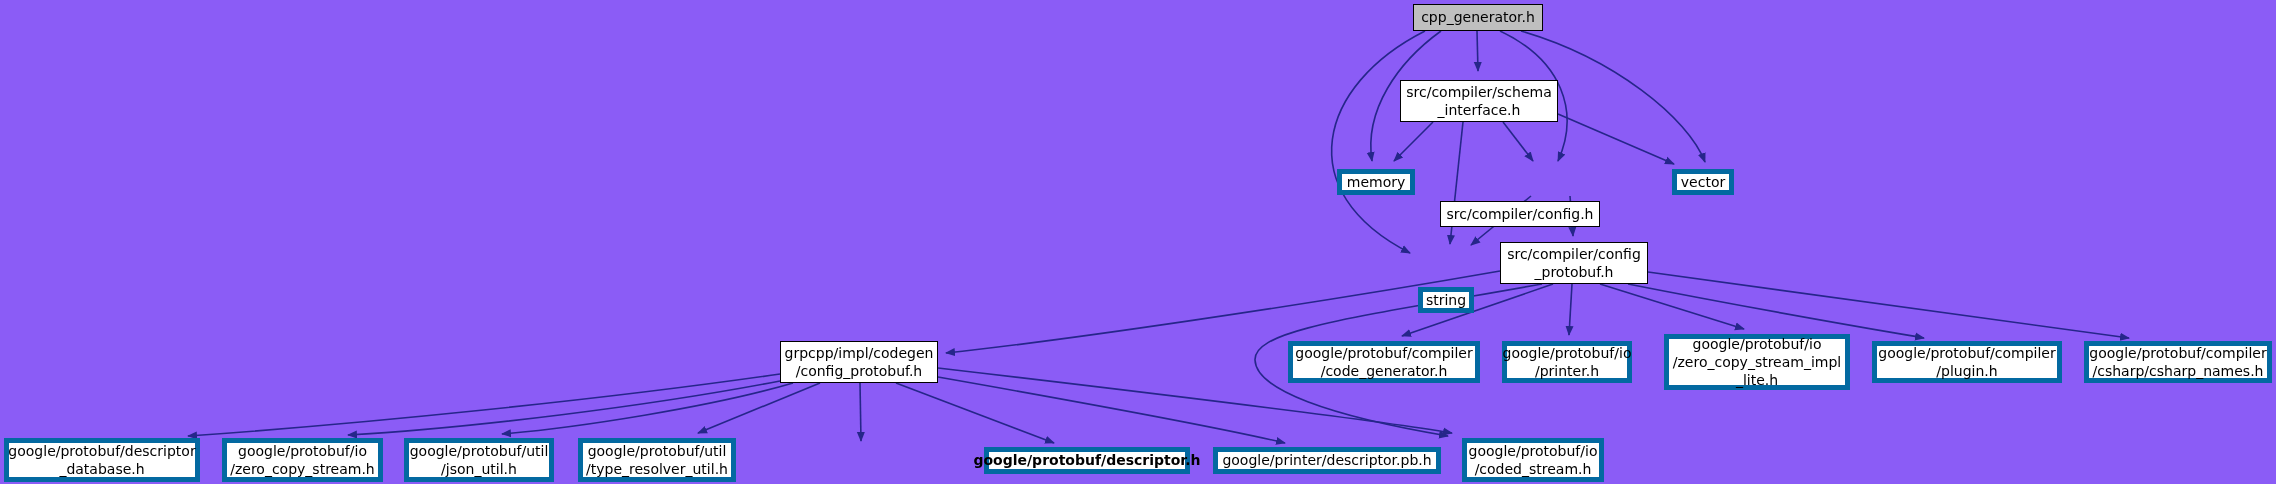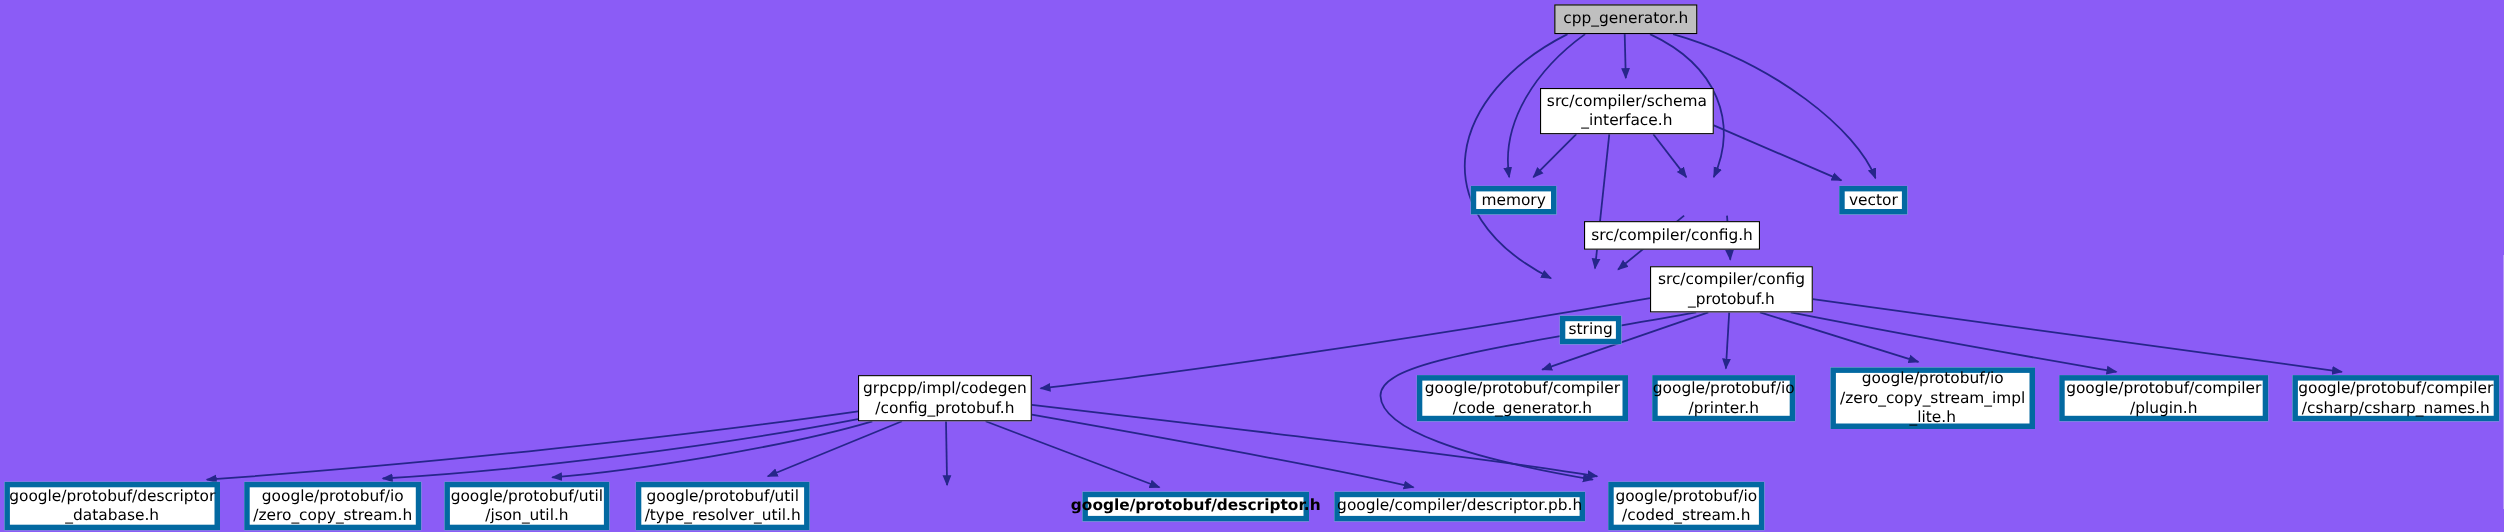--- a/index.html
+++ b/index.html
@@ -110,18 +110,18 @@
 
   <div class="node" style="left:404px;top:438px;width:150px;height:44px;">google/protobuf/util
 /json_util.h</div>
 
   <div class="node" style="left:578px;top:438px;width:158px;height:44px;">google/protobuf/util
 /type_resolver_util.h</div>
 
 
   <div class="node" style="left:984px;top:447px;width:206px;height:27px;font-weight:bold;">google/protobuf/descriptor.h</div>
 
-  <div class="node" style="left:1213px;top:447px;width:228px;height:27px;">google/compiler/descriptor.pb.h</div>
+  <div class="node" style="left:1213px;top:447px;width:228px;height:27px;">google/printer/descriptor.pb.h</div>
 
   <div class="node" style="left:1462px;top:438px;width:142px;height:44px;">google/protobuf/io
 /coded_stream.h</div>
 
 </div>
 
 </body></html>

